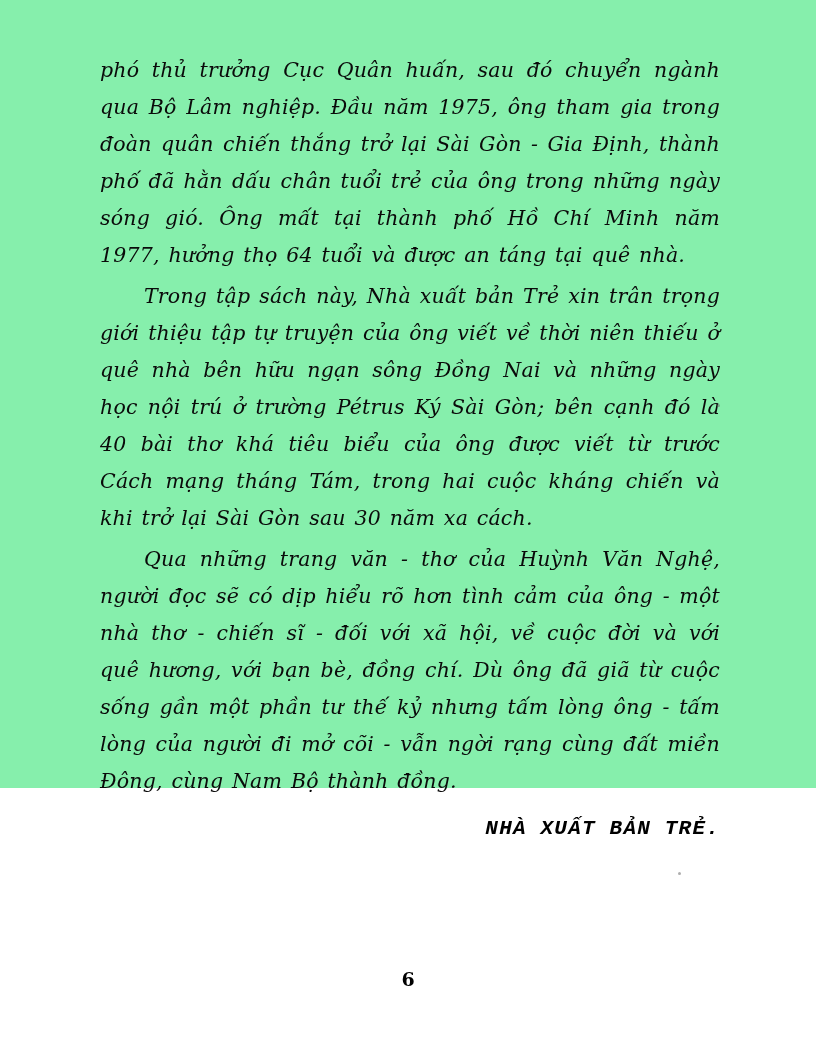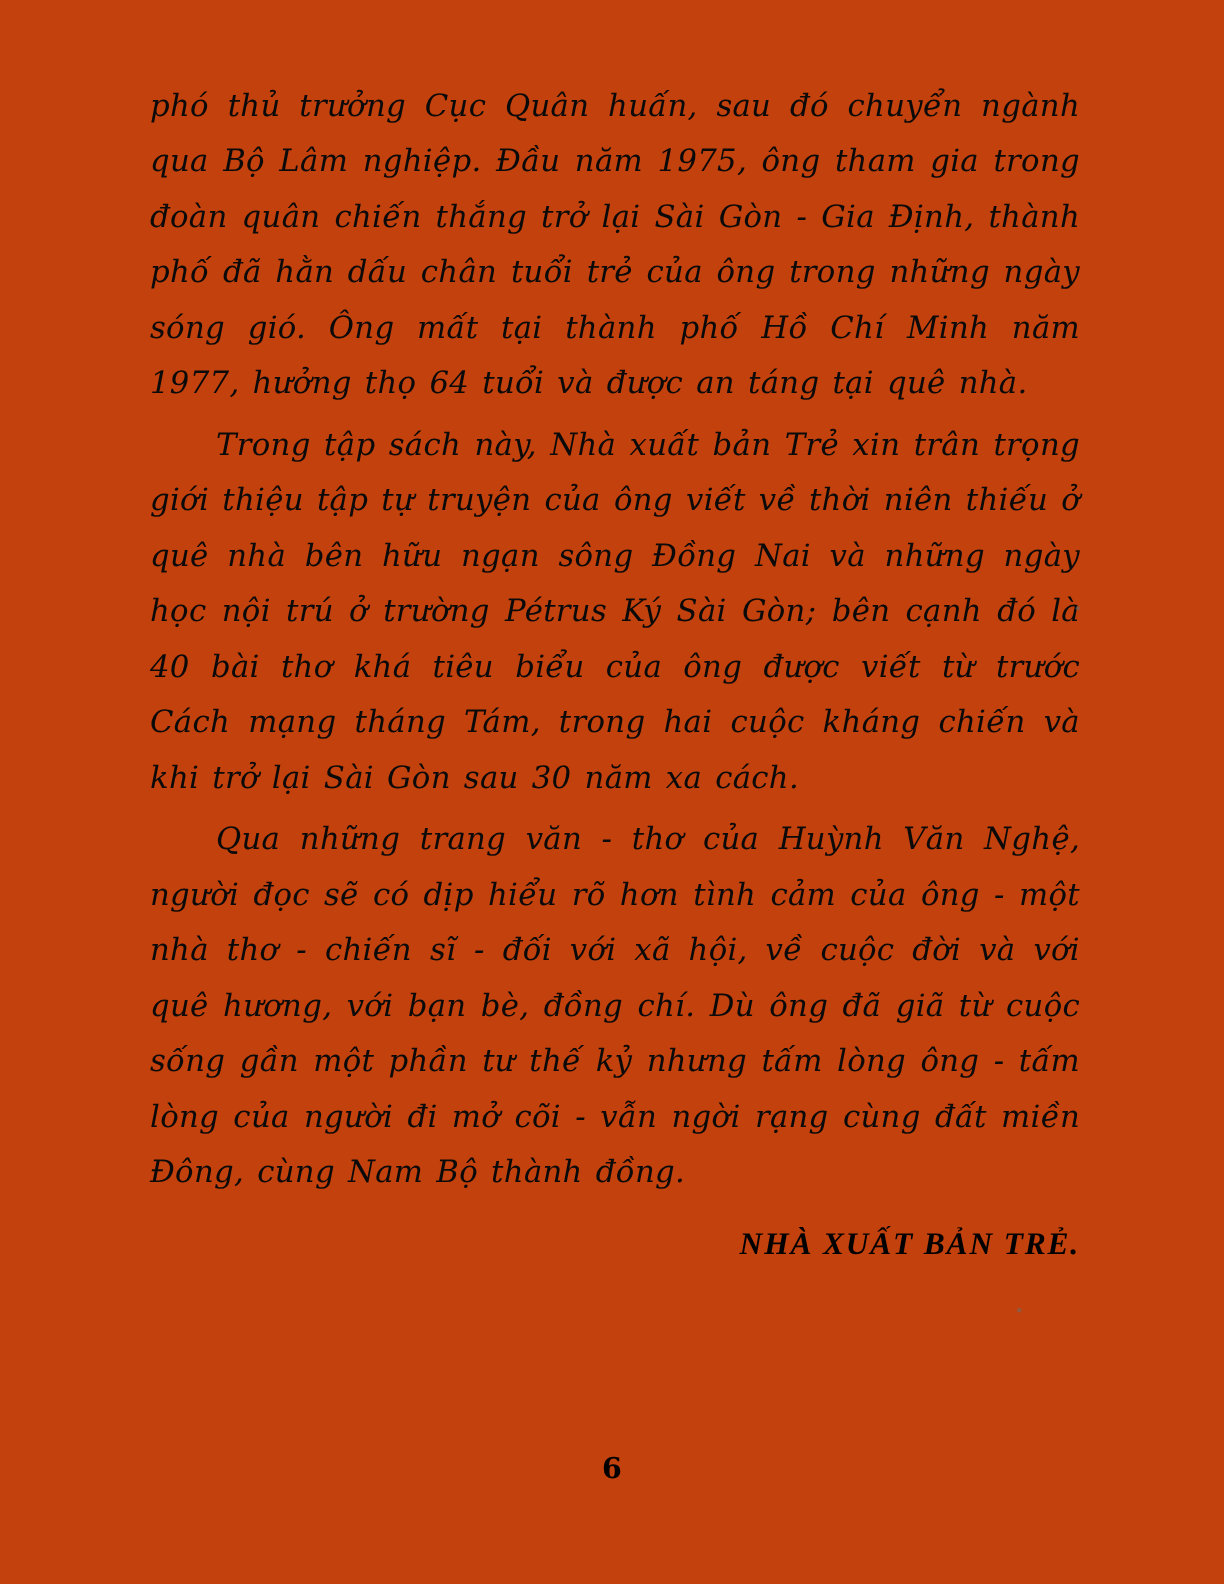--- a/index.html
+++ b/index.html
@@ -13,22 +13,22 @@
     position: relative;
     font-family: "DejaVu Serif", serif;
     color: #000000;
     overflow: hidden;
   }
   .page {
     position: absolute;
     left: 0;
     top: 0;
     width: 816px;
-    height: 1056px;
-    background: #c2410c;
+    height: 788px;
+    background: #86efac;
   }
   .text-column {
     position: absolute;
     left: 100px;
     top: 52px;
     width: 620px;
   }
   p.para {
     margin: 0 0 4px 0;
     font-family: "DejaVu Serif", serif;
@@ -42,21 +42,21 @@
     color: #0a0a0a;
   }
   p.para.indent {
     text-indent: 44px;
   }
   p.para:last-of-type {
     margin-bottom: 0;
   }
   .signature {
     margin: 12px 0 0 0;
-    font-family: Liberation Serif, serif;
+    font-family: Liberation Mono, monospace;
     font-style: italic;
     font-weight: bold;
     font-size: 21px;
     line-height: 34px;
     text-align: right;
     letter-spacing: 1.2px;
     color: #000000;
   }
   .page-number {
     position: absolute;

